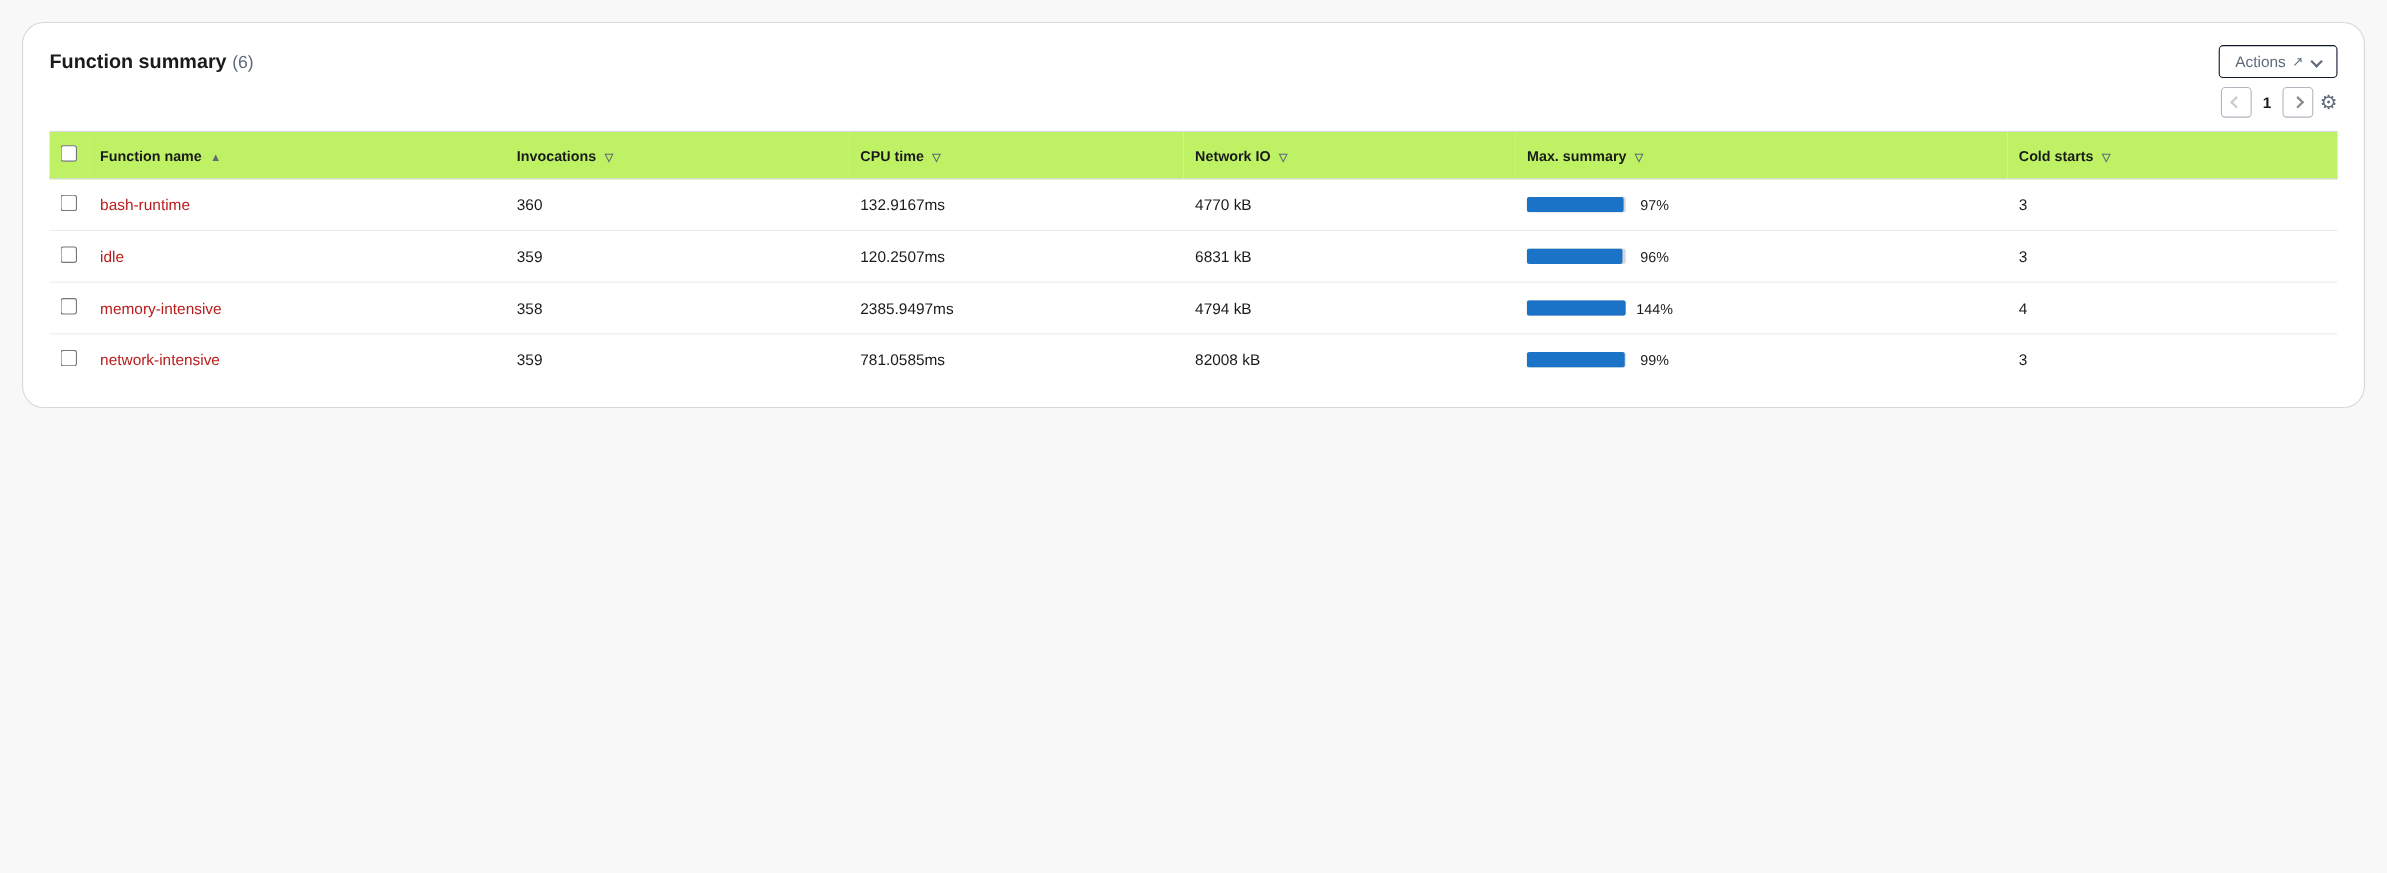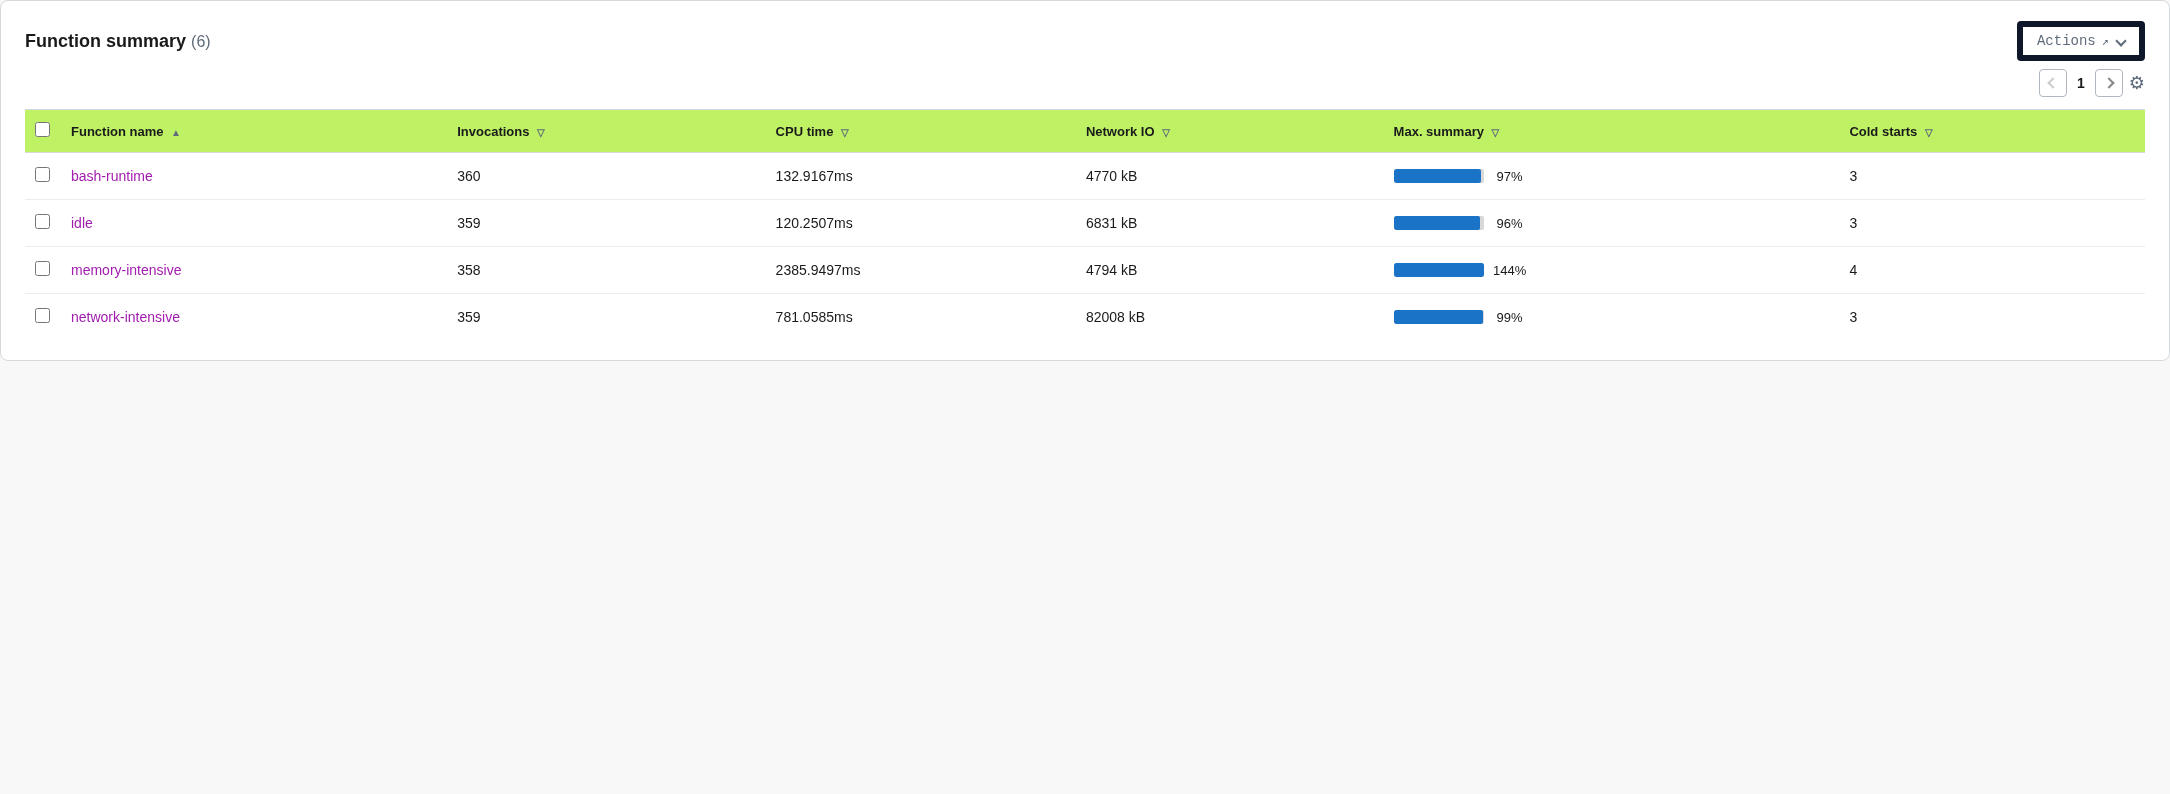--- a/index.html
+++ b/index.html
@@ -5,21 +5,22 @@
     * { box-sizing: border-box; margin: 0; padding: 0; }
     body {
       font-family: -apple-system, BlinkMacSystemFont, "Segoe UI", Arial, sans-serif;
       background: #f8f8f8;
       color: #1a1a1a;
       font-size: 14px;
     }
     .container {
       background: #fff;
       border: 1px solid #d5d9de;
-      border-radius: 8px;
+      border-radius: 20px;
+      margin: 20px;
       padding: 20px 24px;
     }
     .header-row {
       display: flex;
       justify-content: space-between;
       align-items: center;
       margin-bottom: 8px;
     }
     .page-title {
       font-size: 18px;
@@ -34,27 +35,26 @@
     .header-actions {
       display: flex;
       align-items: center;
       gap: 8px;
     }
     .actions-button {
       display: flex;
       align-items: center;
       gap: 6px;
       padding: 6px 14px;
-      border: 6px solid #0f172a;
+      border: 1px solid #0f172a;
       border-radius: 4px;
       background: #fff;
       color: #5f6b7a;
       font-size: 14px;
       cursor: pointer;
-      font-family: Liberation Mono, monospace;
     }
     .actions-button .external-icon {
       font-size: 12px;
     }
     .pagination-row {
       display: flex;
       justify-content: flex-end;
       align-items: center;
       gap: 6px;
       margin-bottom: 12px;
@@ -119,21 +119,21 @@
     }
     tbody tr:last-child { border-bottom: none; }
     td {
       padding: 14px 10px;
       font-size: 14px;
       color: #1a1a1a;
       vertical-align: middle;
     }
     td.checkbox-col { width: 36px; }
     .fn-link {
-      color: #a21caf;
+      color: #b91c1c;
       text-decoration: none;
       cursor: pointer;
     }
     .memory-bar-container {
       display: flex;
       align-items: center;
       gap: 8px;
     }
     .bar-track {
       width: 90px;

